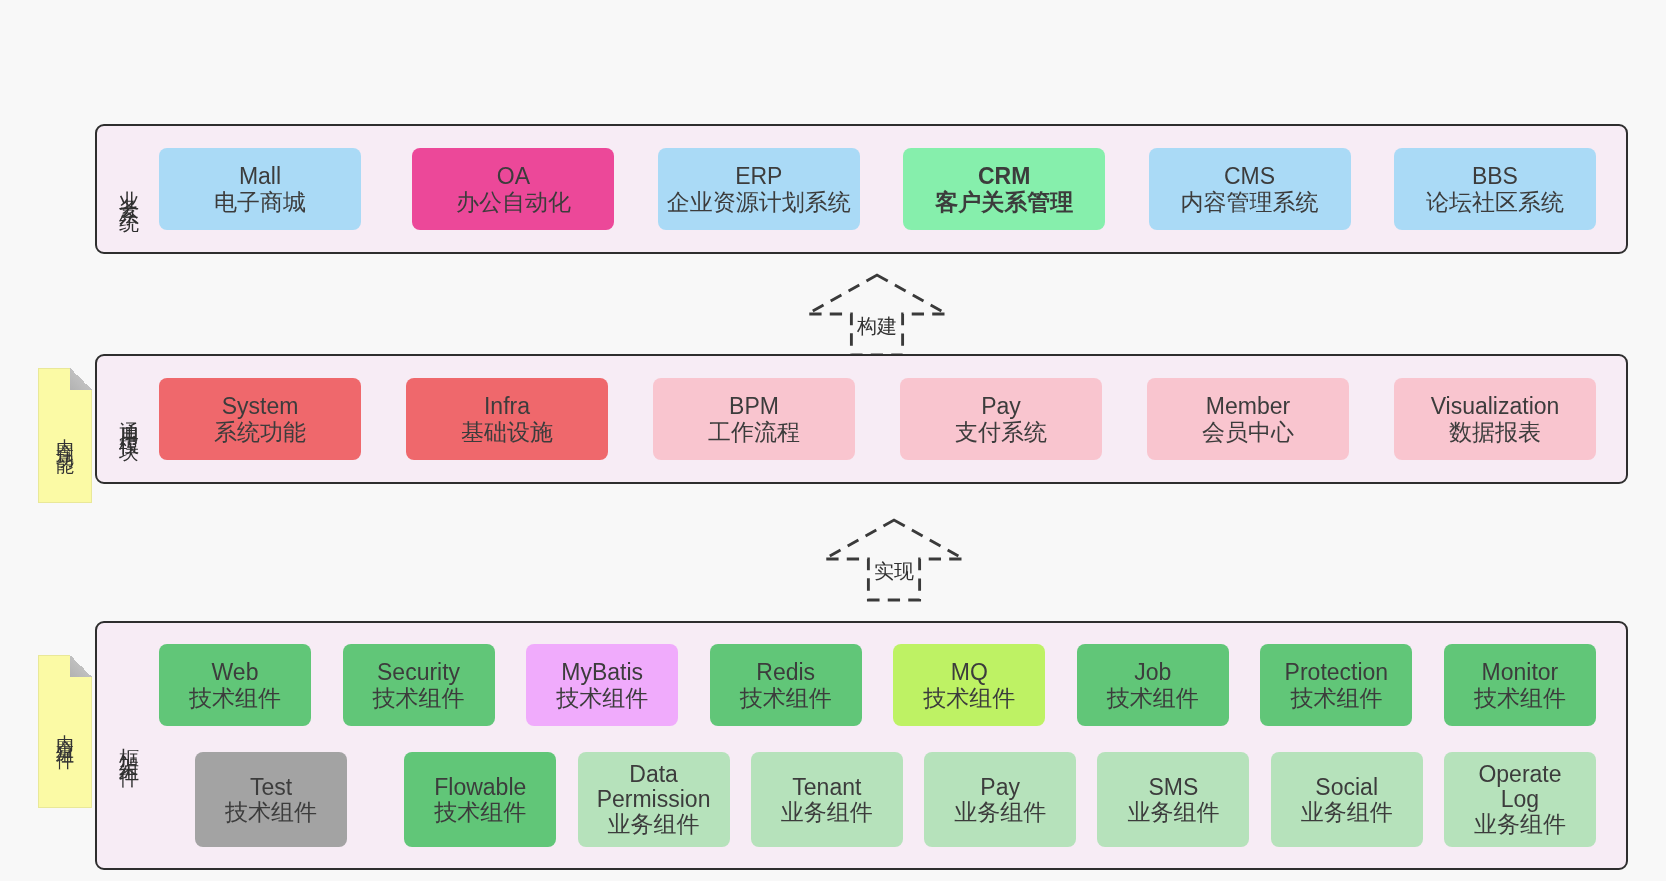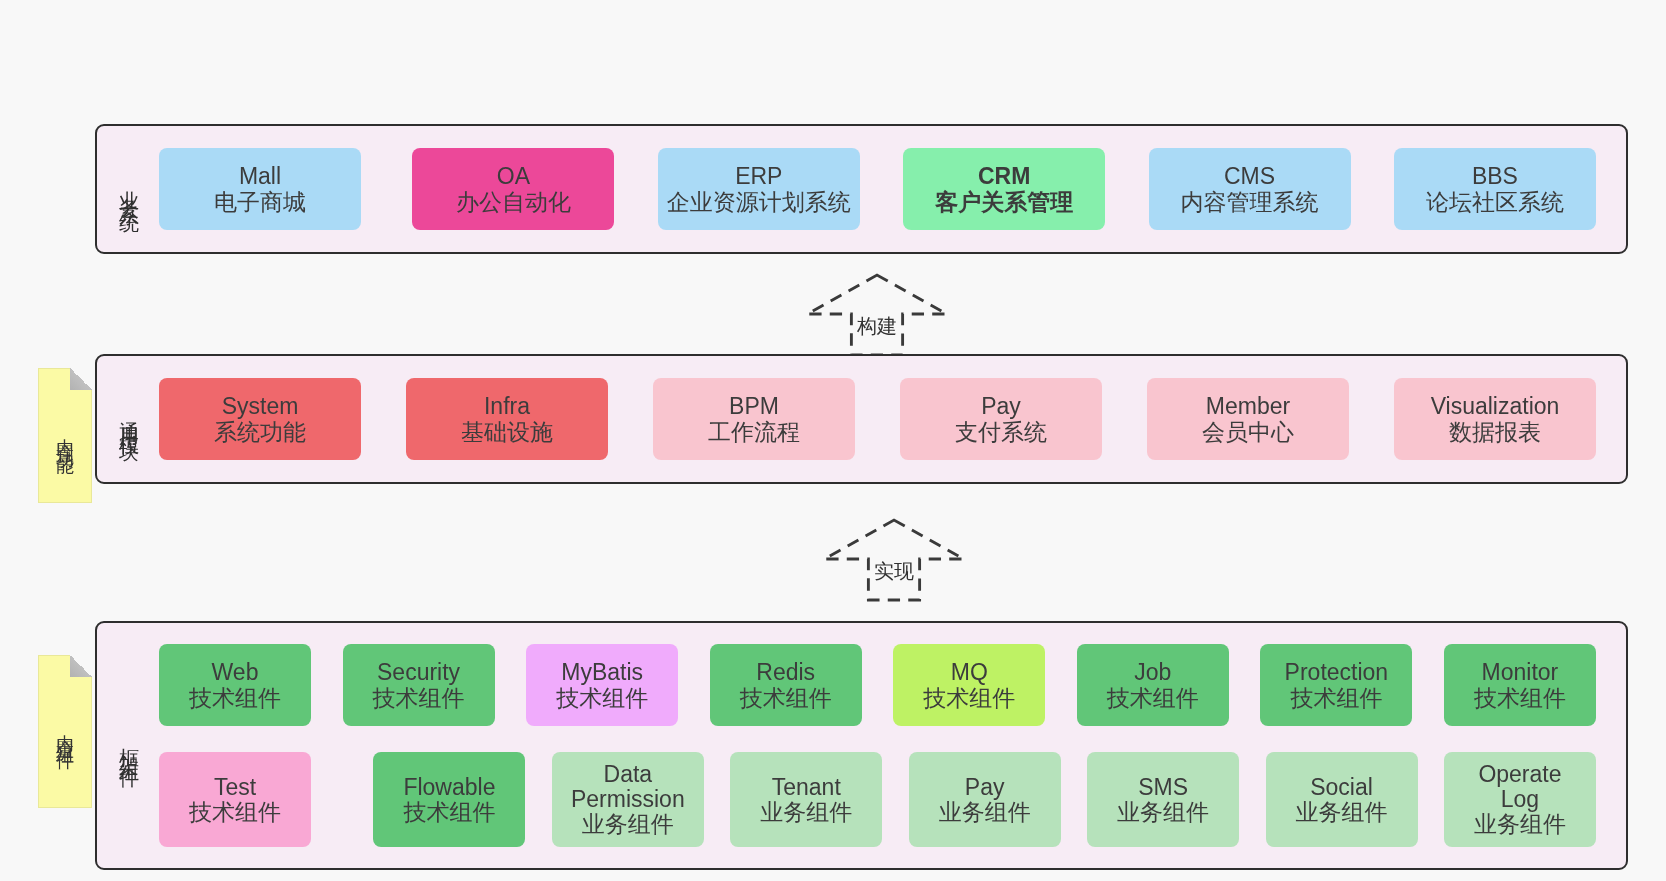--- a/index.html
+++ b/index.html
@@ -202,21 +202,21 @@
           <div class="box" style="background: rgb(97, 198, 120);">
             <div class="en">Protection</div>
             <div class="zh">技术组件</div>
           </div>
           <div class="box" style="background: rgb(97, 198, 120);">
             <div class="en">Monitor</div>
             <div class="zh">技术组件</div>
           </div>
         </div>
         <div class="row">
-          <div class="box" style="background: #f9a8d4;">
+          <div class="box" style="background: #a3a3a3; margin-left: 36px;">
             <div class="en">Test</div>
             <div class="zh">技术组件</div>
           </div>
           <div class="box" style="background: rgb(97, 198, 120); margin-left: 36px;">
             <div class="en">Flowable</div>
             <div class="zh">技术组件</div>
           </div>
           <div class="box" style="background: rgb(182, 226, 187);">
             <div class="en">Data Permission</div>
             <div class="zh">业务组件</div>

